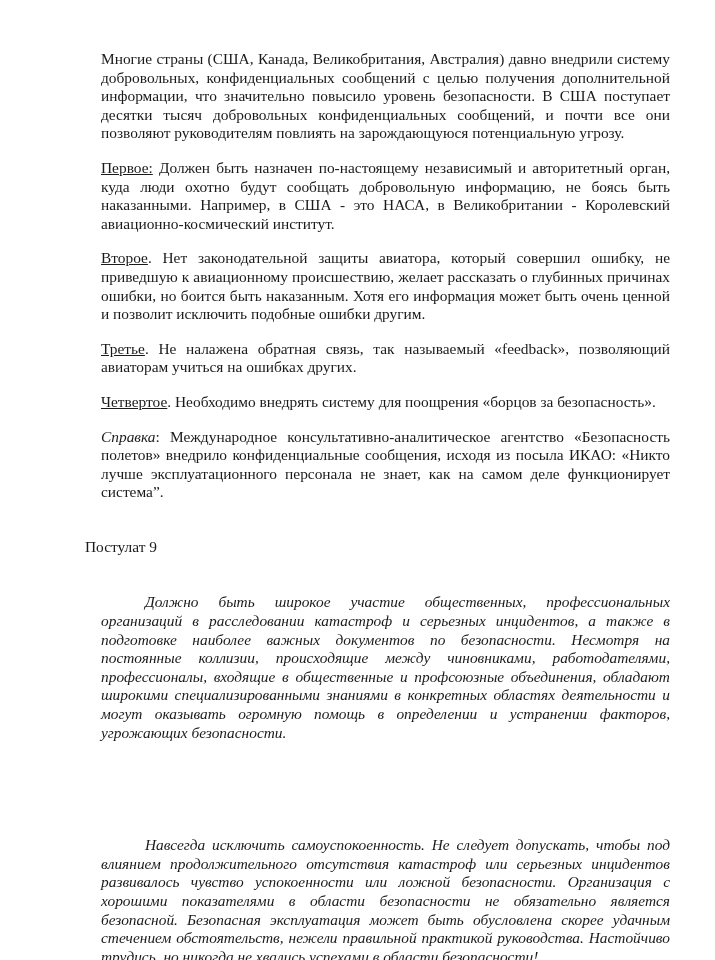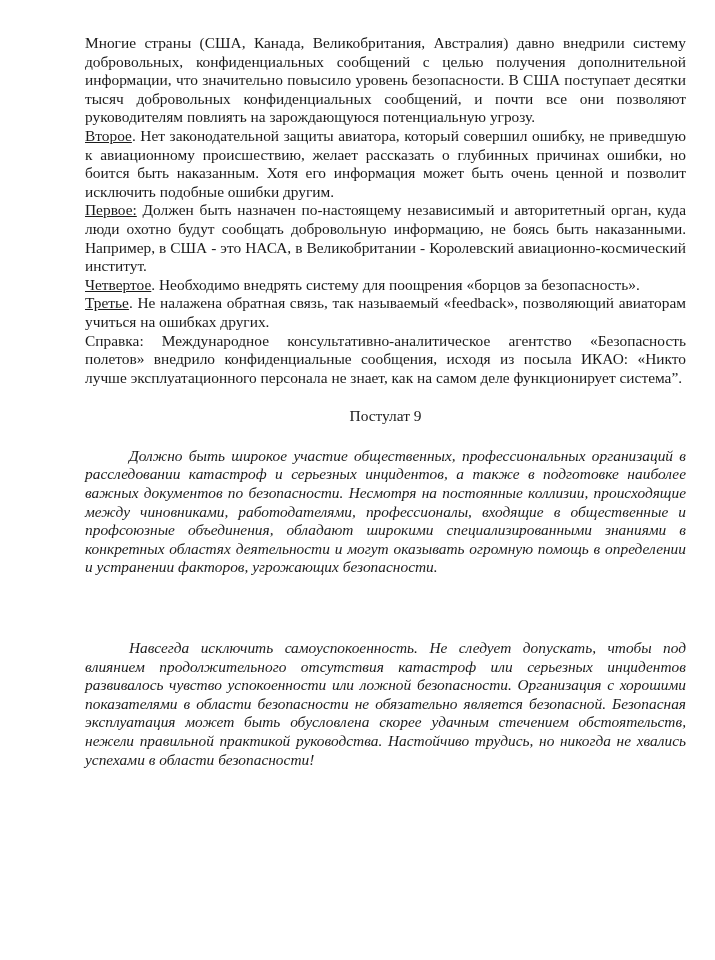--- a/index.html
+++ b/index.html
@@ -17,62 +17,63 @@
       position: absolute;
       left: 85px;
       top: 34px;
       width: 601px;
       font-family: "Liberation Serif", serif;
       font-size: 15.4px;
       line-height: 18.6px;
       color: #1a1a1a;
     }
     .para {
-      margin: 0;
+      margin: 16px;
       text-align: justify;
     }
     .u {
       text-decoration: underline;
     }
     .lead-italic {
+      font-style: italic;
     }
     .heading {
-      text-align: center;
+      text-align: left;
       margin: 0;
     }
     .italic-block {
       font-style: italic;
       text-align: justify;
       text-indent: 44px;
-      margin: 0;
+      margin: 16px;
     }
     .bold {
       font-weight: bold;
     }
     .gap-after-note { height: 20px; }
     .gap-before-italic { height: 21px; }
     .gap-after-italic { height: 22px; }
     .gap-after-prop9 { height: 19px; }
     .gap-before-italic10 { height: 21px; }
     .gap-after-italic10 { height: 22px; }
   </style>
 </head>
 <body>
 
 <div class="page">
 
   <p class="para">Многие страны (США, Канада, Великобритания, Австралия) давно внедрили систему добровольных, конфиденциальных сообщений с целью получения дополнительной информации, что значительно повысило уровень безопасности. В США поступает десятки тысяч добровольных конфиденциальных сообщений, и почти все они позволяют руководителям повлиять на зарождающуюся потенциальную угрозу.</p>
 
+  <p class="para"><span class="u">Первое:</span><span> Должен быть назначен по-настоящему независимый и авторитетный орган, куда люди охотно будут сообщать добровольную информацию, не боясь быть наказанными. Например, в США - это НАСА, в Великобритании - Королевский авиационно-космический институт.</span></p>
+
   <p class="para"><span class="u">Второе</span><span>. Нет законодательной защиты авиатора, который совершил ошибку, не приведшую к авиационному происшествию, желает рассказать о глубинных причинах ошибки, но боится быть наказанным. Хотя его информация может быть очень ценной и позволит исключить подобные ошибки другим.</span></p>
 
-  <p class="para"><span class="u">Первое:</span><span> Должен быть назначен по-настоящему независимый и авторитетный орган, куда люди охотно будут сообщать добровольную информацию, не боясь быть наказанными. Например, в США - это НАСА, в Великобритании - Королевский авиационно-космический институт.</span></p>
+  <p class="para"><span class="u">Третье</span><span>. Не налажена обратная связь, так называемый «feedback», позволяющий авиаторам учиться на ошибках других.</span></p>
 
   <p class="para"><span class="u">Четвертое</span><span>. Необходимо внедрять систему для поощрения «борцов за безопасность».</span></p>
-
-  <p class="para"><span class="u">Третье</span><span>. Не налажена обратная связь, так называемый «feedback», позволяющий авиаторам учиться на ошибках других.</span></p>
 
   <p class="para"><span class="lead-italic">Справка</span><span>: Международное консультативно-аналитическое агентство «Безопасность полетов» внедрило конфиденциальные сообщения, исходя из посыла ИКАО: «Никто лучше эксплуатационного персонала не знает, как на самом деле функционирует система”.</span></p>
 
   <div class="gap-after-note"></div>
 
   <p class="heading">Постулат 9</p>
 
   <div class="gap-before-italic"></div>
 
   <p class="italic-block">Должно быть широкое участие общественных, профессиональных организаций в расследовании катастроф и серьезных инцидентов, а также в подготовке наиболее важных документов по безопасности. Несмотря на постоянные коллизии, происходящие между чиновниками,  работодателями, профессионалы, входящие в общественные и профсоюзные объединения, обладают широкими специализированными знаниями в конкретных областях деятельности и могут оказывать огромную помощь  в определении и устранении факторов, угрожающих безопасности.</p>

